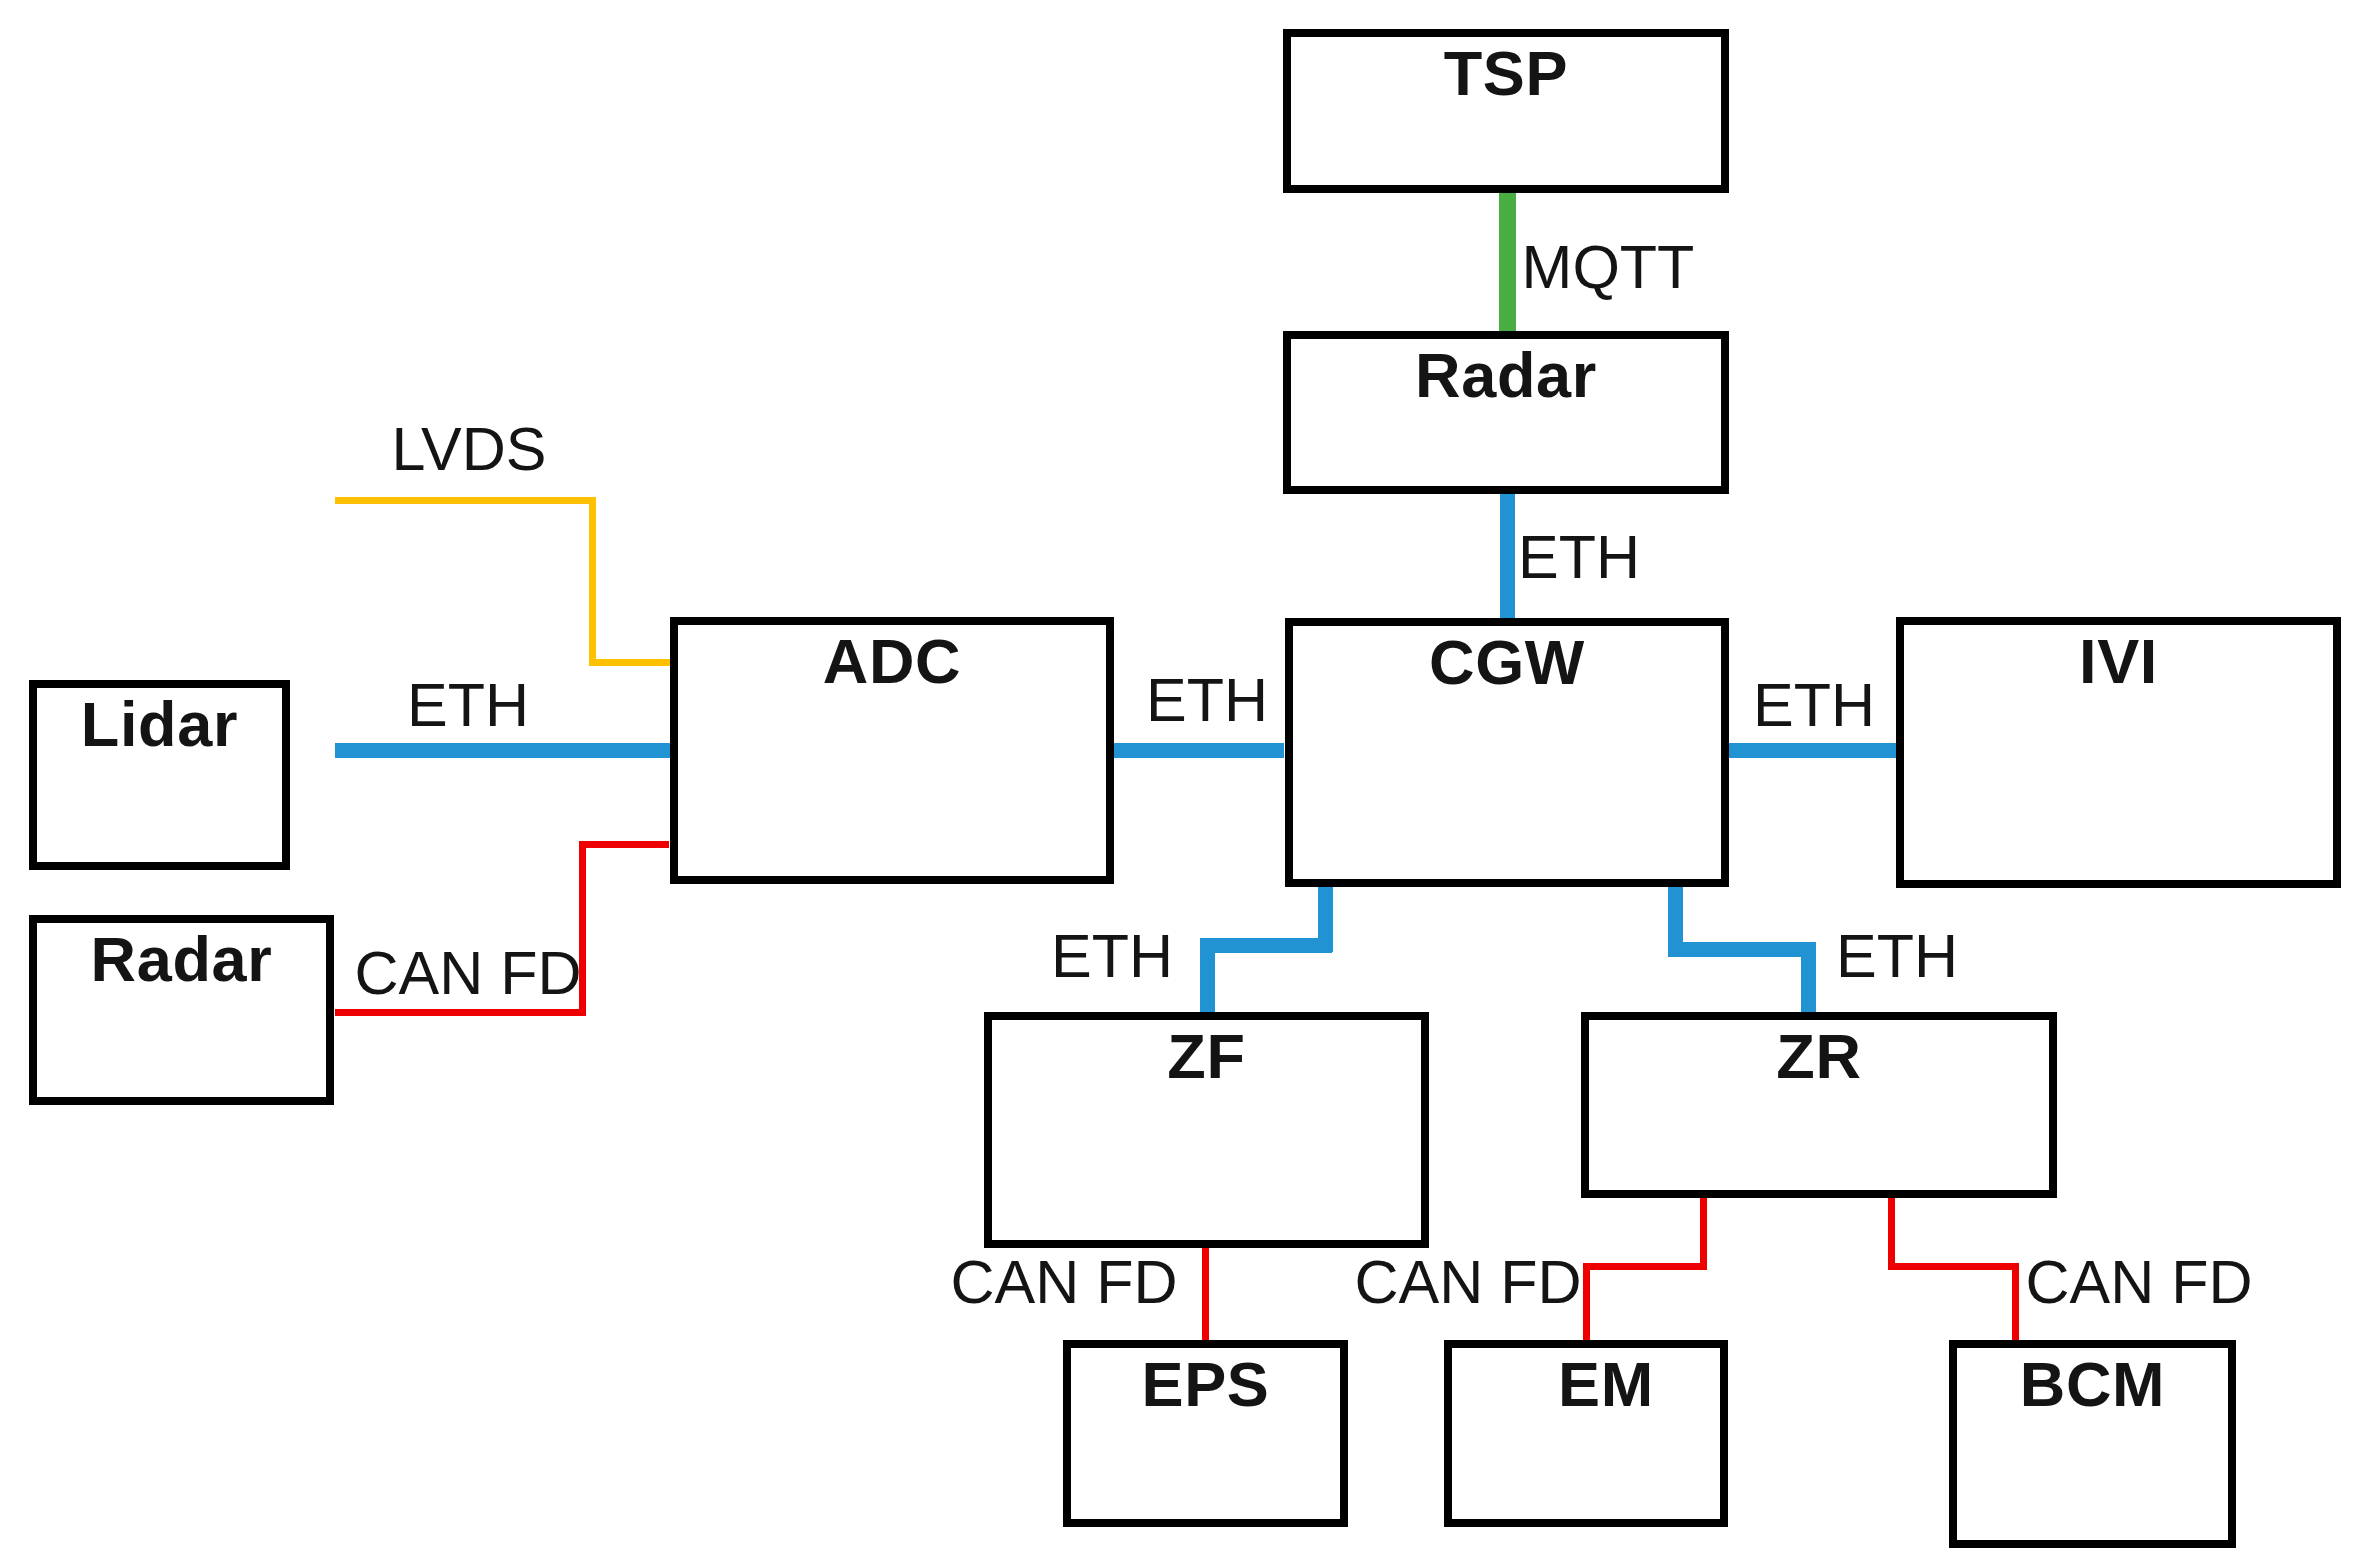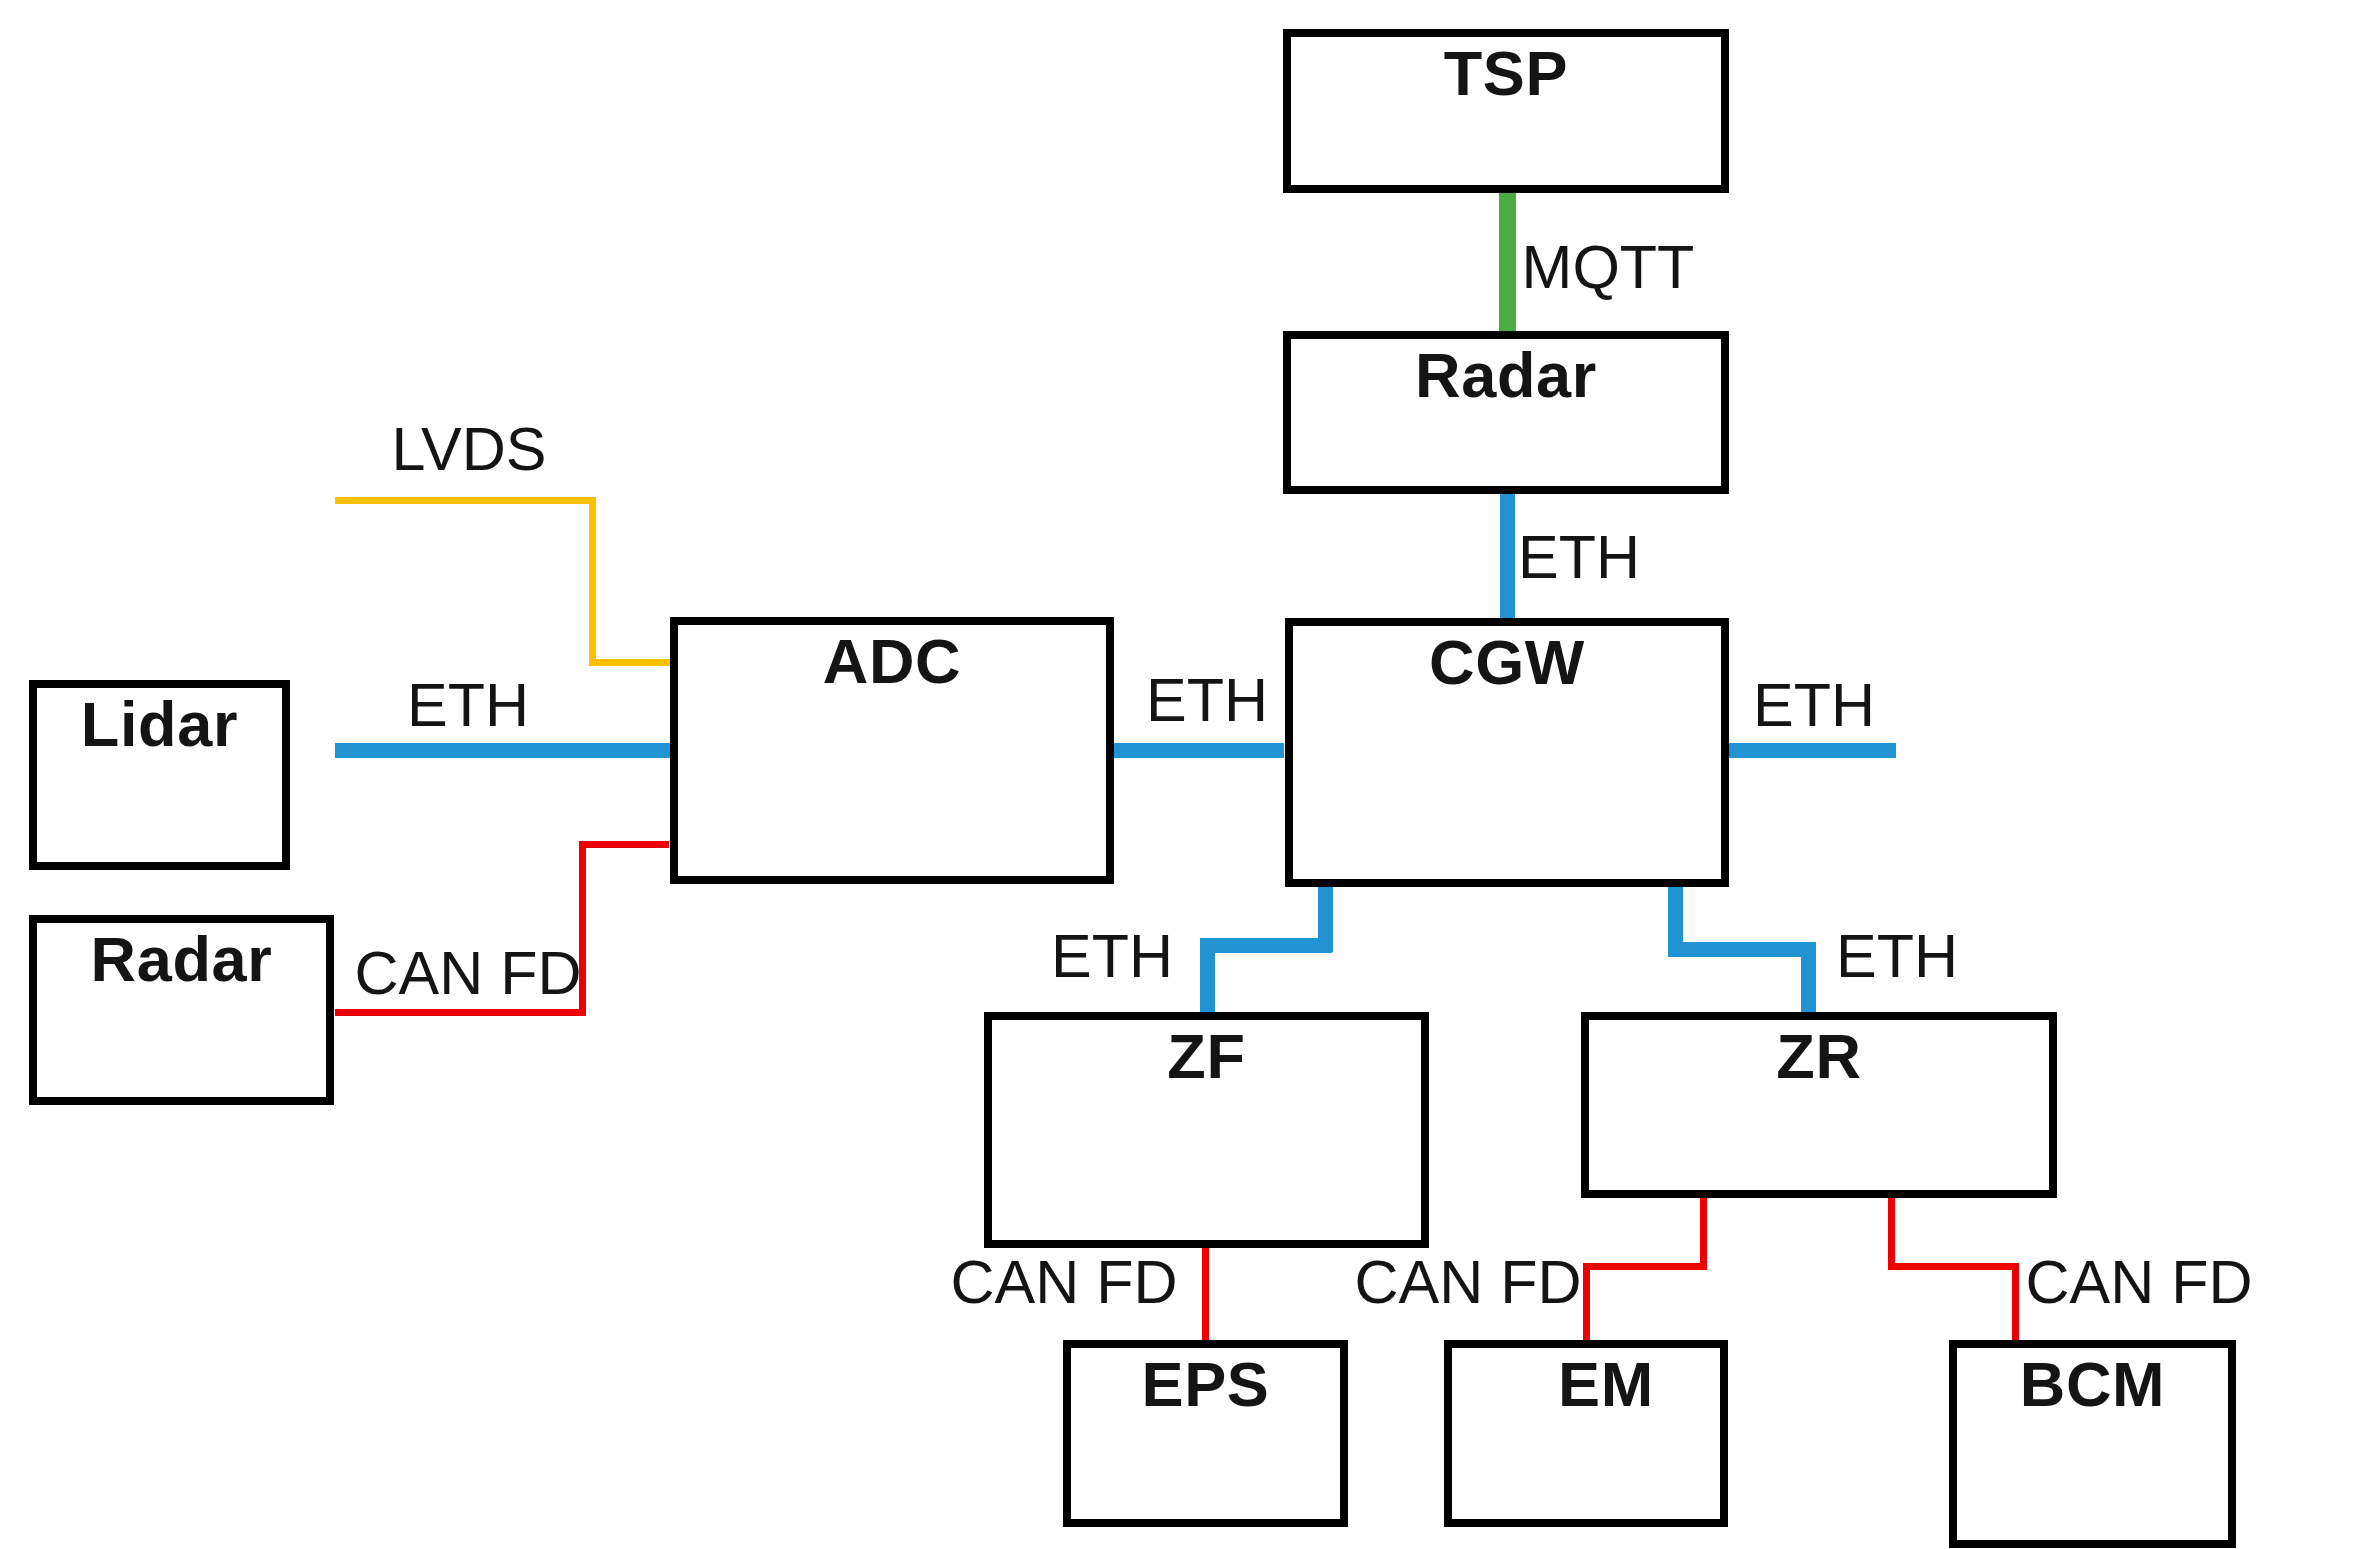--- a/index.html
+++ b/index.html
@@ -146,20 +146,23 @@
     </div>
   <div class="node n-tbox">
       <span class="node-label">Radar</span>
     </div>
   <div class="node n-cgw">
       <span class="node-label">CGW</span>
     </div>
   <div class="node n-adc">
       <span class="node-label">ADC</span>
     </div>
+  <div class="node n-ivi">
+      <span class="node-label">IVI</span>
+    </div>
   <div class="node n-lidar">
       <span class="node-label">Lidar</span>
     </div>
   <div class="node n-radar">
       <span class="node-label">Radar</span>
     </div>
   <div class="node n-zf">
       <span class="node-label">ZF</span>
     </div>
   <div class="node n-zr">

